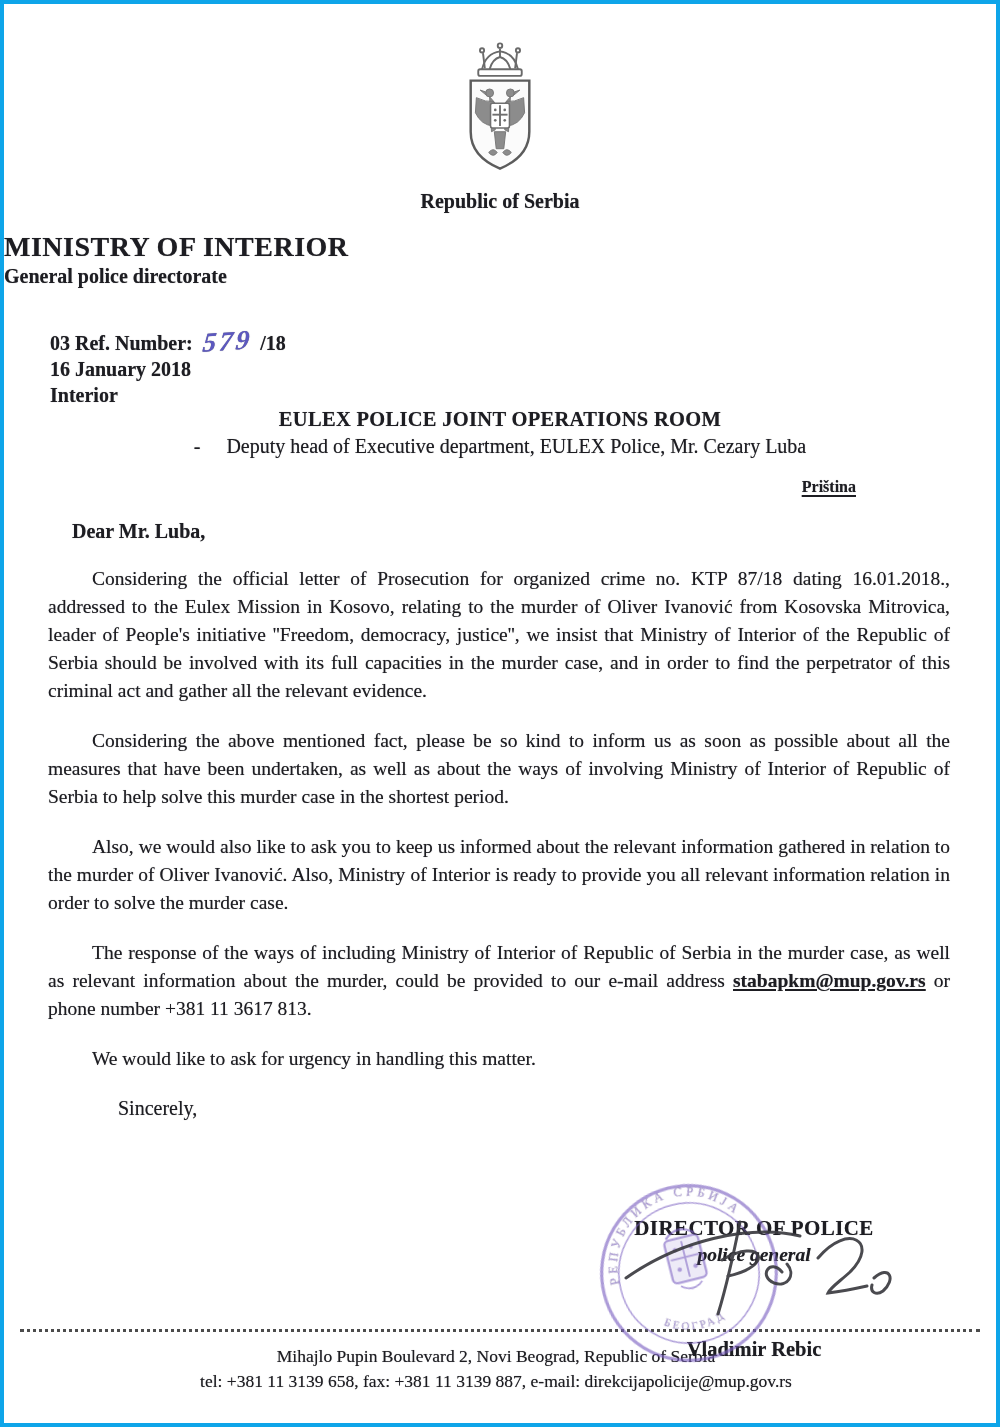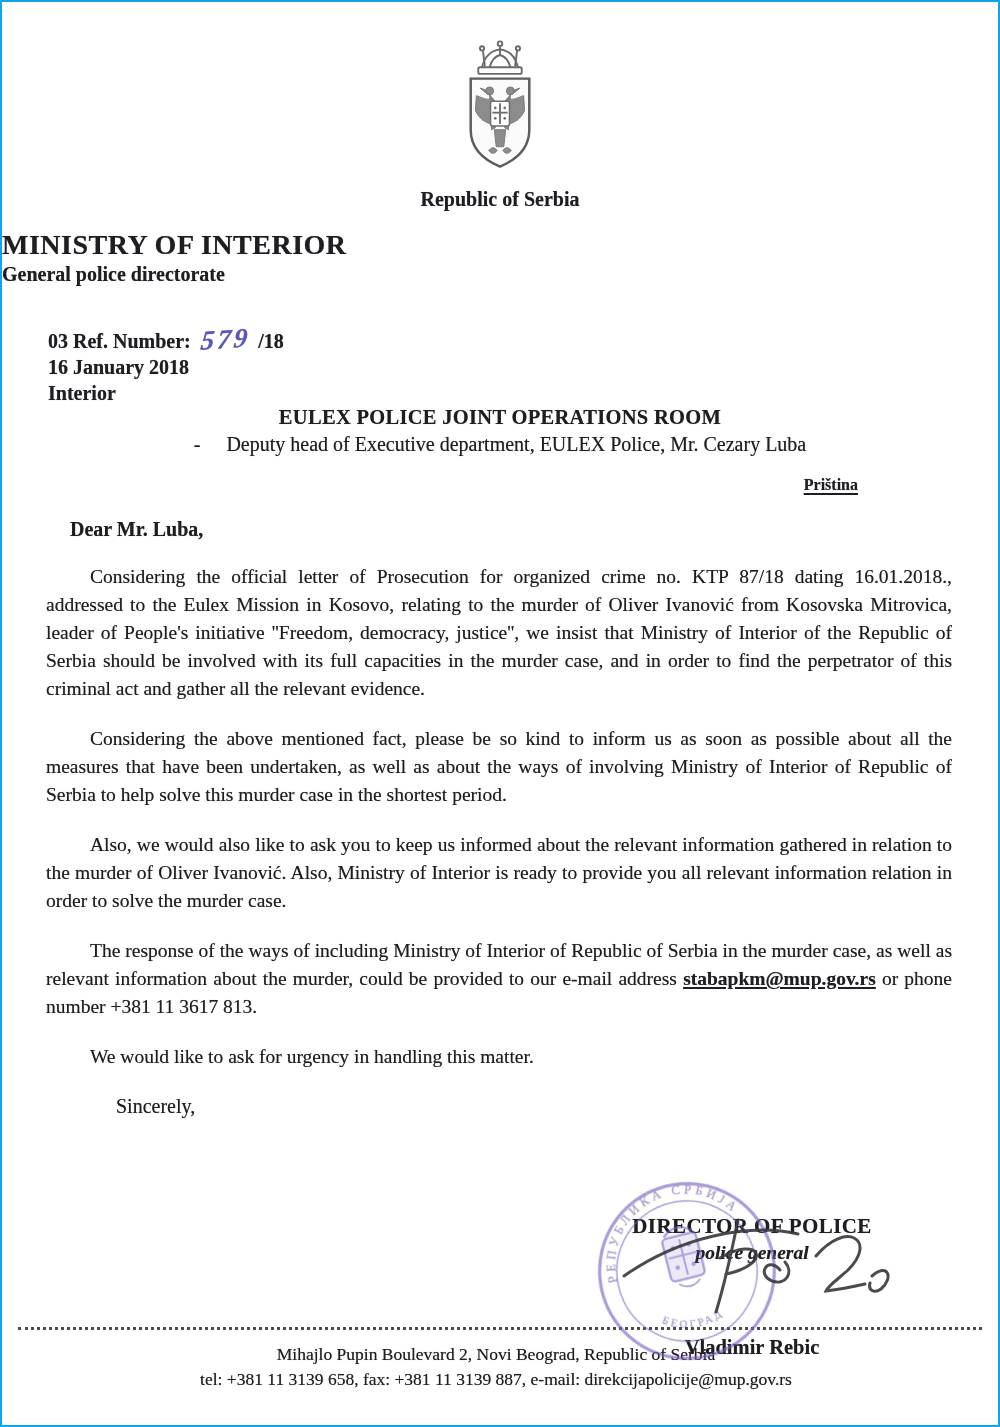--- a/index.html
+++ b/index.html
@@ -1,21 +1,21 @@
 <!DOCTYPE html>
 <html><head>
 <meta charset="utf-8">
 <style>
   * { margin:0; padding:0; box-sizing:border-box; }
   html,body { background:#ffffff; }
   .page {
     position:relative;
     width:1000px; height:1427px;
     background:#ffffff;
-    border:2px solid #0ea5e9;
+    border:4px solid #0ea5e9;
     font-family:"Liberation Serif", serif;
     color:#1d1d22;
     overflow:hidden;
   }
   .scan { text-shadow:0 0 0.7px rgba(20,20,25,0.55); }
 
   .emblem-wrap { padding-top:34px; text-align:center; }
   .emblem-wrap svg { filter:blur(0.3px); }
 
   .hdr-country { margin-top:6px; text-align:center; font-weight:bold; font-size:20px; }

